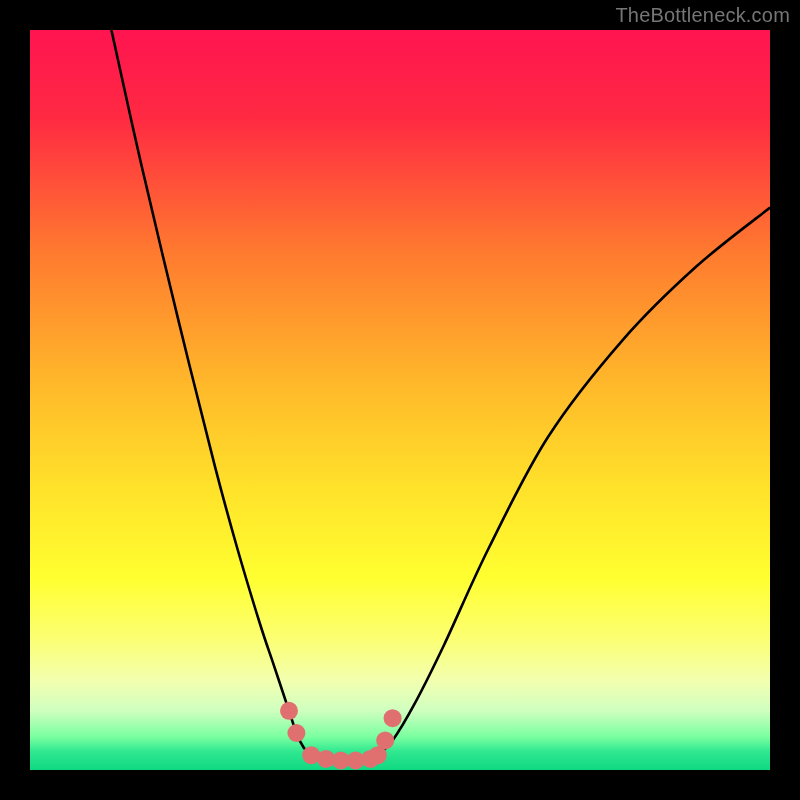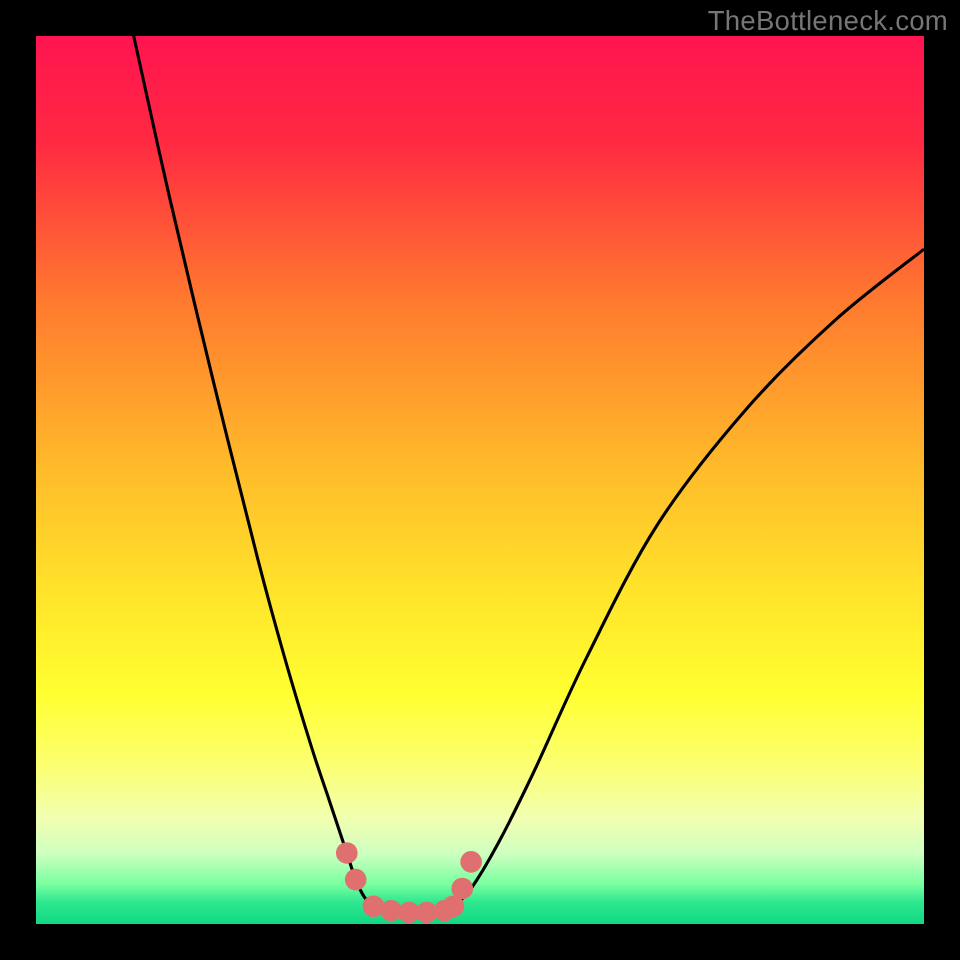--- a/index.html
+++ b/index.html
@@ -24,21 +24,21 @@
     left: 30px;
     width: 740px;
     height: 740px;
     overflow: hidden;
   }
   .watermark {
     position: absolute;
     top: 4px;
     right: 10px;
     color: #767676;
-    font-size: 23px;
+    font-size: 20px;
     font-weight: 500;
     letter-spacing: 0.2px;
   }
   svg {
     display: block;
   }
 </style>
 </head>
 <body>
 

